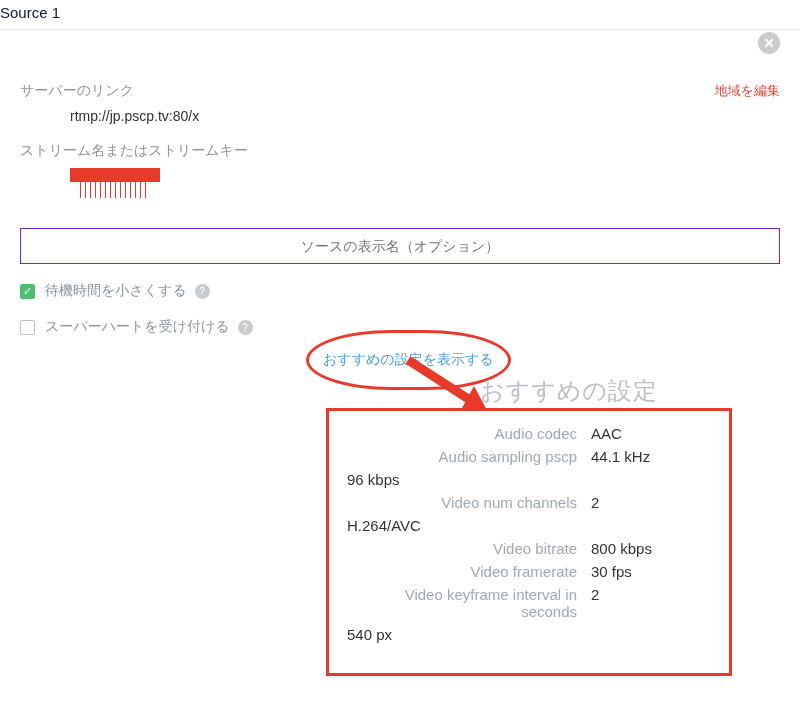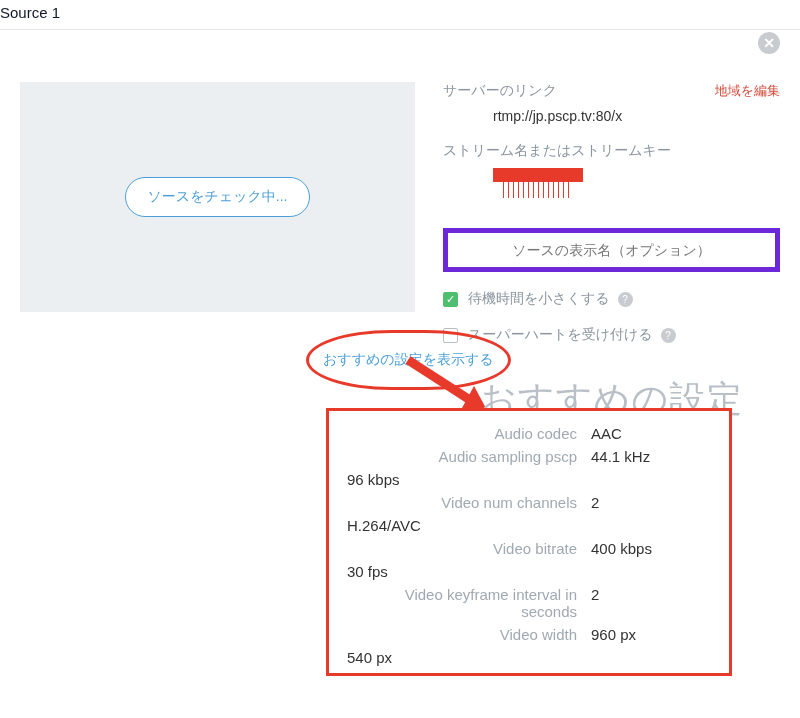--- a/index.html
+++ b/index.html
@@ -10,48 +10,45 @@
     .content { display: flex; padding: 52px 20px 0 20px; gap: 28px; }
     .preview-box { width: 395px; height: 230px; background: #eceff1; display: flex; align-items: center; justify-content: center; }
     .check-btn { border: 1px solid #4a9fd8; color: #4a9fd8; background: #fff; padding: 10px 22px; border-radius: 22px; font-size: 14px; cursor: pointer; }
     .right-panel { flex: 1; }
     .field-row { margin-bottom: 18px; }
     .field-label { color: #8a959f; font-size: 14px; margin-bottom: 8px; }
     .region-link { float: right; color: #d44a3a; font-size: 13px; cursor: pointer; }
     .field-value { color: #333; font-size: 14px; padding-left: 50px; }
     .redacted { width: 90px; height: 14px; background: #e83a2a; margin-left: 50px; margin-top: 4px; position: relative; }
     .redacted::after { content: ""; position: absolute; left: 10px; top: 14px; width: 70px; height: 16px; background: repeating-linear-gradient(90deg, #e83a2a 0 1px, transparent 1px 5px); }
-    .display-name-input { width: 100%; border: 5px solid #6d28d9; padding: 9px 10px; text-align: center; color: #8a959f; font-size: 14px; margin-top: 28px; background: #fff; }
+    .display-name-input { width: 100%; border: 1px solid #6d28d9; padding: 9px 10px; text-align: center; color: #8a959f; font-size: 14px; margin-top: 28px; background: #fff; }
     .checkbox-row { display: flex; align-items: center; margin-top: 18px; color: #8a959f; font-size: 14px; }
     .cb { width: 15px; height: 15px; margin-right: 10px; border: 1px solid #b8bfc6; border-radius: 2px; display: flex; align-items: center; justify-content: center; font-size: 11px; color: #fff; }
     .cb.checked { background: #4fbf6f; border-color: #4fbf6f; }
     .help-icon { width: 15px; height: 15px; border-radius: 50%; background: #c8ccd0; color: #fff; font-size: 10px; display: inline-flex; align-items: center; justify-content: center; margin-left: 8px; }
     .recommend-link-wrap { position: absolute; top: 330px; left: 306px; }
     .recommend-link { border: 3px solid #e83a2a; border-radius: 50%/60%; padding: 18px 14px; color: #4a9fd8; font-size: 14px; display: inline-block; cursor: pointer; }
     .arrow { position: absolute; top: 356px; left: 400px; }
-    .settings-heading { position: absolute; top: 375px; left: 480px; color: #b8bfc6; font-size: 36px; font-weight: 400; letter-spacing: 1px; }
+    .settings-heading { position: absolute; top: 375px; left: 480px; color: #b8bfc6; font-size: 24px; font-weight: 400; letter-spacing: 1px; }
     .settings-panel { position: absolute; top: 408px; left: 326px; width: 406px; height: 268px; border: 3px solid #e83a2a; background: #fff; padding: 14px 18px; }
     .setting-row { display: flex; margin-bottom: 6px; font-size: 15px; }
     .setting-label { flex: 1; text-align: right; color: #a0a9b2; padding-right: 14px; }
     .setting-value { width: 120px; color: #333; font-weight: 500; }
   </style>
 </head>
 <body>
 
 <div class="source-label">Source 1</div>
 <div class="divider"></div>
 
 <div class="close-btn">
   <span>✕</span>
 </div>
 
 <div class="content">
-  <div class="preview-box">
-    <button class="check-btn">ソースをチェック中...</button>
-  </div>
 
   <div class="right-panel">
     <div class="field-row">
       <span class="region-link">地域を編集</span>
       <div class="field-label">サーバーのリンク</div>
       <div class="field-value">rtmp://jp.pscp.tv:80/x</div>
     </div>
 
     <div class="field-row">
       <div class="field-label">ストリーム名またはストリームキー</div>
@@ -99,29 +96,26 @@
     </div>
   <div class="setting-row">
       <div class="setting-label">Video num channels</div>
       <div class="setting-value">2</div>
     </div>
   <div class="setting-row">
       <div class="setting-value">H.264/AVC</div>
     </div>
   <div class="setting-row">
       <div class="setting-label">Video bitrate</div>
-      <div class="setting-value">400 kbps</div>
+      <div class="setting-value">800 kbps</div>
     </div>
   <div class="setting-row">
+      <div class="setting-label">Video framerate</div>
       <div class="setting-value">30 fps</div>
     </div>
   <div class="setting-row">
       <div class="setting-label">Video keyframe interval in seconds</div>
       <div class="setting-value">2</div>
     </div>
   <div class="setting-row">
-      <div class="setting-label">Video width</div>
-      <div class="setting-value">960 px</div>
-    </div>
-  <div class="setting-row">
       <div class="setting-value">540 px</div>
     </div>
 </div>
 
 </body></html>

